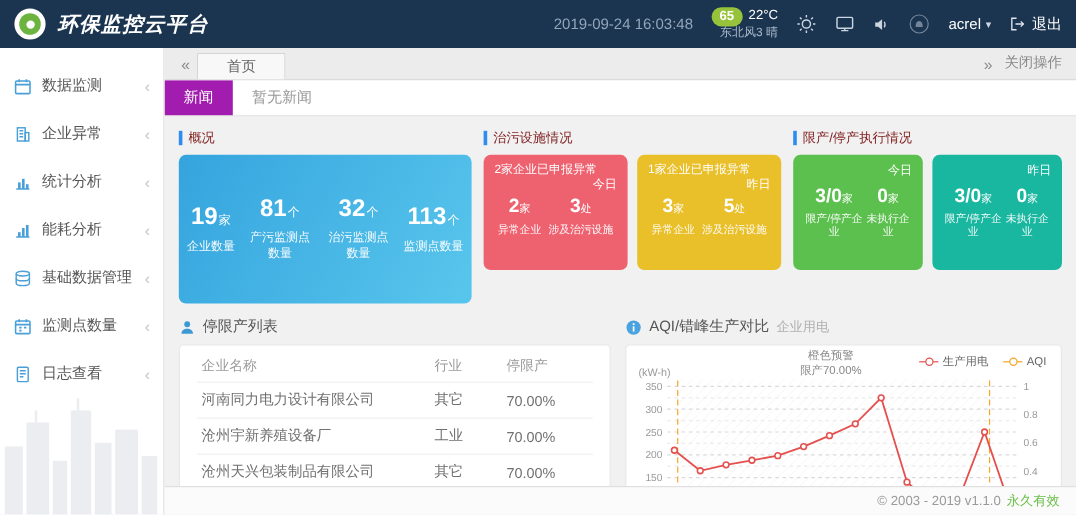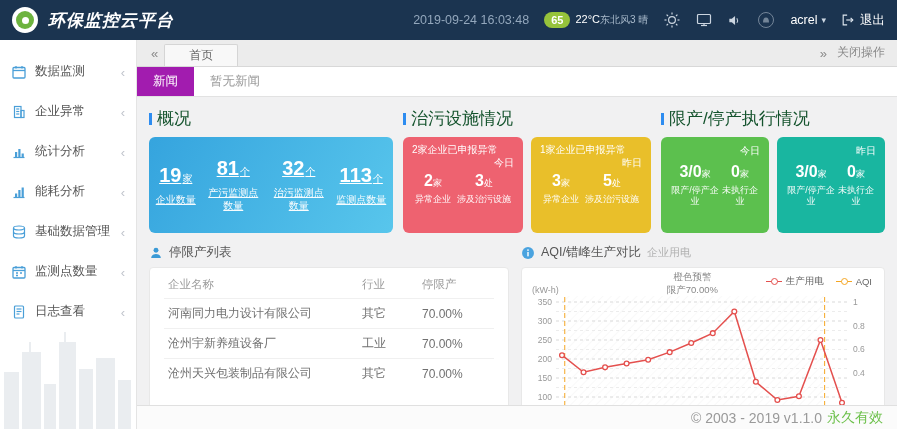--- a/index.html
+++ b/index.html
@@ -11,21 +11,21 @@
   .hdr { height:40px; flex:0 0 40px; background:#1b3450; display:flex; align-items:center;
          padding:0 12px; color:#fff; }
   .logo { width:26px; height:26px; border-radius:50%; background:#fff; display:flex;
           align-items:center; justify-content:center; flex:0 0 26px; }
   .logo-in { width:18px; height:18px; border-radius:50%; background:#6db33f; display:flex;
              align-items:center; justify-content:center; }
   .logo-dot { width:7px; height:7px; border-radius:50%; background:#fff; }
   .hdr-title { font-size:17px; font-weight:bold; margin-left:10px; letter-spacing:1px;font-style:italic; }
   .hdr-right { margin-left:auto; display:flex; align-items:center; gap:15px; }
   .hdr-dt { color:#93a7bc; font-size:12.5px; }
-  .weather { display:flex; flex-direction:row; line-height:1.25; align-items:center; }
+  .weather { display:flex; flex-direction:column; line-height:1.25; align-items:flex-end; }
   .weather-top { display:flex; align-items:center; gap:5px; }
   .aqi-badge { background:#96c33b; border-radius:9px; padding:0 7px; font-size:11px;
                font-weight:bold; height:16px; line-height:16px; color:#fff; }
   .temp { font-size:11px; }
   .weather-sub { font-size:10px; color:#a9bacb; }
   .hicon { display:flex; align-items:center; cursor:pointer; opacity:.9; }
   .hicon.dim { opacity:.45; }
   .user { display:flex; align-items:center; gap:4px; font-size:12.5px; cursor:pointer; }
   .caret { font-size:9px; color:#cdd8e4; }
   .logout { display:flex; align-items:center; gap:5px; font-size:12.5px; cursor:pointer; }
@@ -61,28 +61,28 @@
   .news-tab { display:flex; align-items:center; padding:0 16px; font-size:12.5px;
               color:#999; cursor:pointer; }
   .news-tab.active { background:#a21caf; color:#fff; }
 
   
   .content { flex:1; padding:8px 12px 0; overflow:hidden; }
   .cols { display:flex; gap:10px; }
   .col-1 { width:244px; flex:0 0 244px; }
   .col-2 { width:248px; flex:0 0 248px; }
   .col-3 { flex:1; min-width:0; }
-  .sec-title { display:flex; align-items:center; font-size:17px; color:#14532d;
+  .sec-title { display:flex; align-items:center; font-size:11px; color:#7f1d1d;
                margin:2px 0 7px; }
   .sec-bar { width:3px; height:12px; background:#2d8cf0; margin-right:5px; }
 
   
-  .ov-card { height:96px; border-radius:6px; color:#fff; display:flex; align-items:center;
+  .ov-card { height:124px; border-radius:6px; color:#fff; display:flex; align-items:center;
              justify-content:space-around; padding:4px 2px; text-align:center;
-             background:linear-gradient(120deg,#35a4de,#58c6ec);text-decoration:underline; }
+             background:linear-gradient(120deg,#35a4de,#58c6ec); }
   .ov-num { font-size:20px; font-weight:bold; line-height:1; }
   .ov-unit { font-size:10px; margin-left:1px; }
   .ov-lbl { font-size:10px; margin-top:7px; line-height:1.3; max-width:60px; opacity:.96; }
 
   
   .card-row { display:flex; gap:8px; }
   .s-card { flex:1; height:96px; border-radius:6px; color:#fff; padding:7px 9px; min-width:0; }
   .sc-head { font-size:10px; line-height:1.2; white-space:nowrap; overflow:hidden; }
   .sc-period { text-align:right; font-size:10px; line-height:1.3; }
   .sc-stats { display:flex; justify-content:space-around; margin-top:3px; }
@@ -115,21 +115,21 @@
             color:#666; }
   .lg { display:flex; align-items:center; gap:4px; cursor:pointer; }
   .lg-line { width:16px; height:1px; background:currentColor; position:relative; }
   .lg-line::after { content:''; position:absolute; width:5px; height:5px; left:5px; top:-3px;
                     border:1px solid currentColor; border-radius:50%; background:#fff; }
   .chart-svg { display:block; margin-top:26px; }
 
   
   .footer { height:24px; flex:0 0 24px; background:#fbfbfb; border-top:1px solid #e0e0e0;
             display:flex; align-items:center; justify-content:flex-end; padding:0 14px;
-            font-size:14px; color:#9a9a9a; gap:5px; }
+            font-size:11px; color:#9a9a9a; gap:5px; }
   .validity { color:#6cc04a; }
 </style>
 </head>
 <body>
 
 <div class="app">
 
   <div class="hdr">
     <div class="logo">
       <div class="logo-in">

